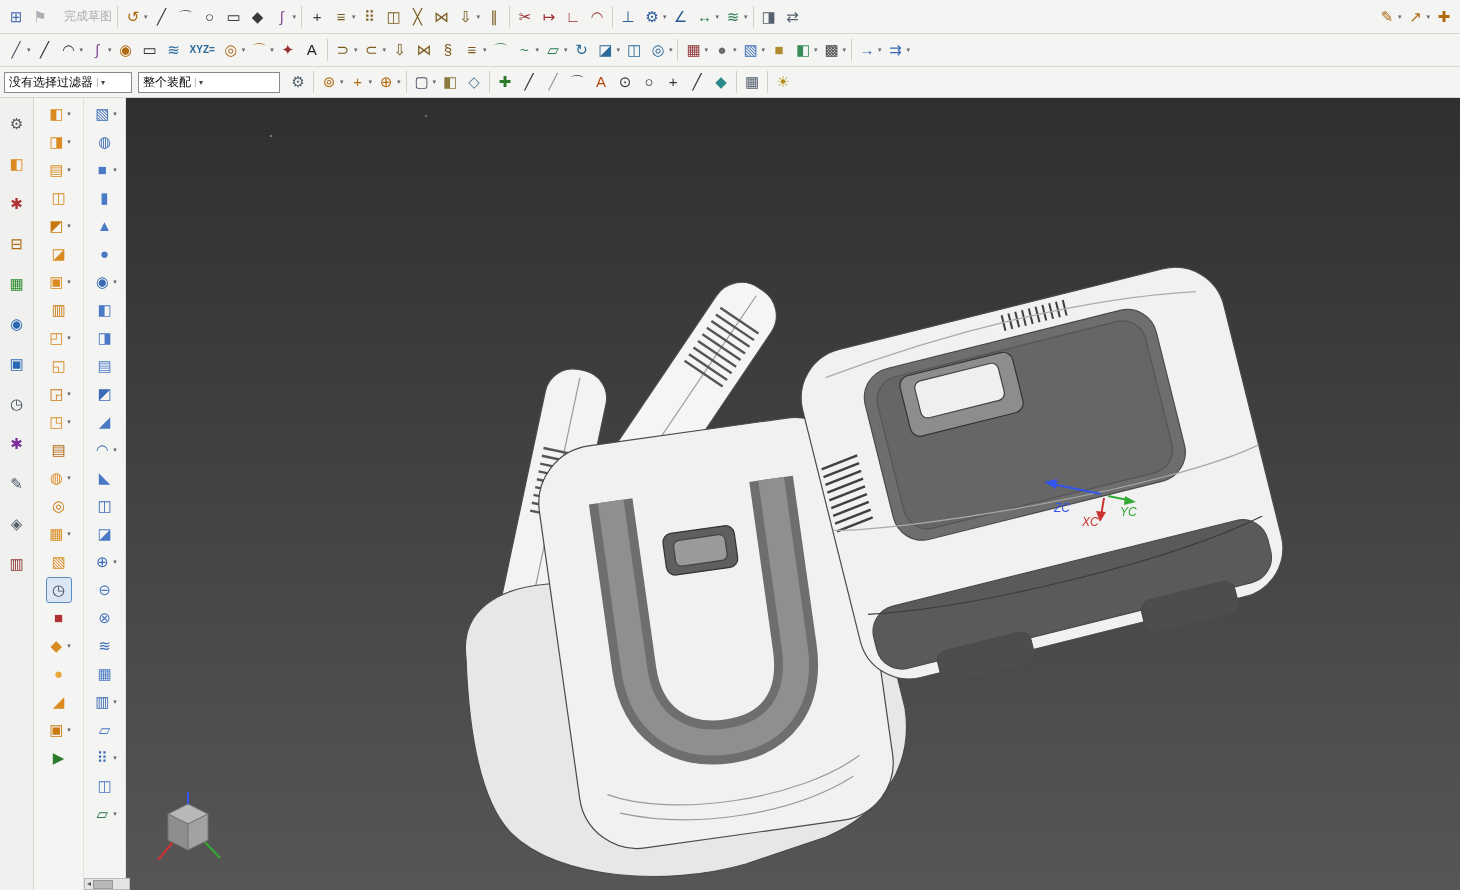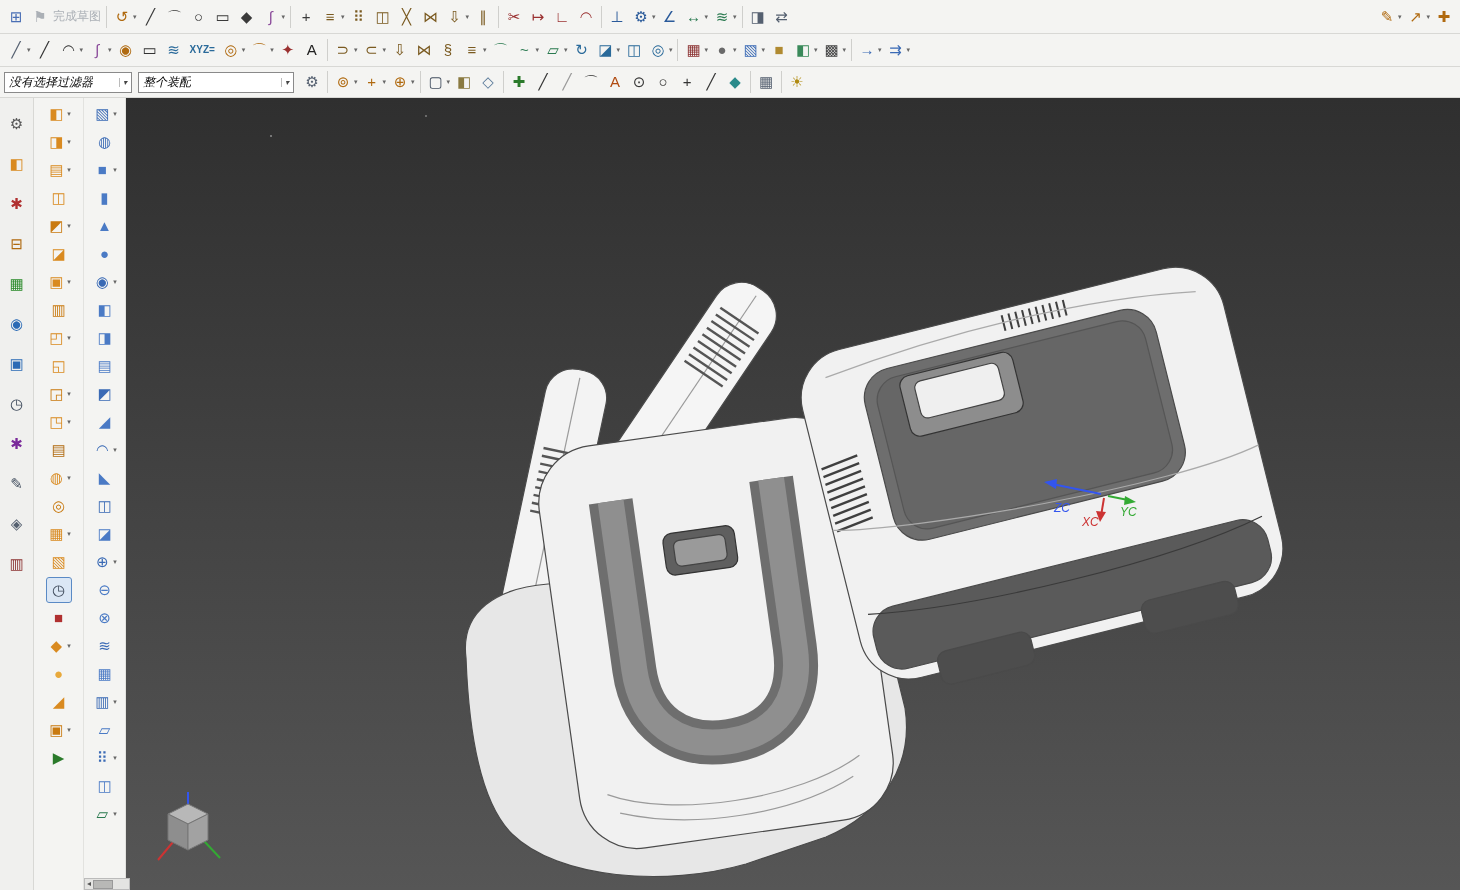--- a/index.html
+++ b/index.html
@@ -6,28 +6,28 @@
     font-family:"Liberation Sans",sans-serif;background:#ececec;}
   .app{width:1460px;height:890px;position:relative;}
   .row{display:flex;align-items:center;background:#f4f4f2;border-bottom:1px solid #d8d8d5;
     padding:0 4px;box-sizing:border-box;white-space:nowrap;}
   .r1{height:34px}.r2{height:33px}.r3{height:31px;gap:6px}
   .tb{display:flex;align-items:center;}
   .tbtn{display:inline-flex;align-items:center;height:26px;padding:0 2px;border-radius:2px;}
   .g{width:20px;text-align:center;font-size:15px;line-height:24px;display:inline-block;}
   .wide .g{width:auto;font-size:10px;font-weight:bold;padding:0 2px;}
   .dd{font-size:7px;color:#666;margin-left:1px;}
-  .lbl{font-size:12px;color:#9aa0a8;margin-left:3px;}
+  .lbl{font-size:12px;color:#9aa0a8;margin-left:14px;}
   .disabled{opacity:.8;}
   .selected{outline:1px solid #5a8ac5;background:#dbe7f5;border-radius:2px;}
   .sep{width:1px;height:22px;background:#cfcfcc;margin:0 3px;flex:0 0 1px;}
   .gap{flex:1;}
-  .dropdown{display:flex;align-items:center;justify-content:space-between;background:#fff;
-    border:1px solid #8a8a8a;height:21px;padding:0 4px;font-size:12px;width:128px;box-sizing:border-box;font-style:italic;}
-  .dropdown.scope{width:156px;}
+  .dropdown{display:flex;align-items:center;background:#fff;
+    border:1px solid #8a8a8a;height:21px;padding:0 4px;font-size:12px;width:128px;box-sizing:border-box;}
+  .dropdown.scope{width:142px;}
   .dval{overflow:hidden;text-overflow:ellipsis;}
   .caret{font-size:8px;color:#444;border-left:1px solid #bbb;padding-left:3px;margin-left:4px;}
   .main{position:relative;display:flex;height:792px;}
   .side{width:34px;background:#f0f0ee;border-right:1px solid #d8d8d5;display:flex;
     flex-direction:column;align-items:center;padding-top:6px;box-sizing:border-box;}
   .side .tbtn{margin:9px 0;height:22px;}
   .cola,.colb{background:#f4f4f2;display:flex;flex-direction:column;align-items:center;
     padding-top:2px;box-sizing:border-box;border-right:1px solid #e2e2df;}
   .cola{width:50px;}
   .colb{width:42px;}

